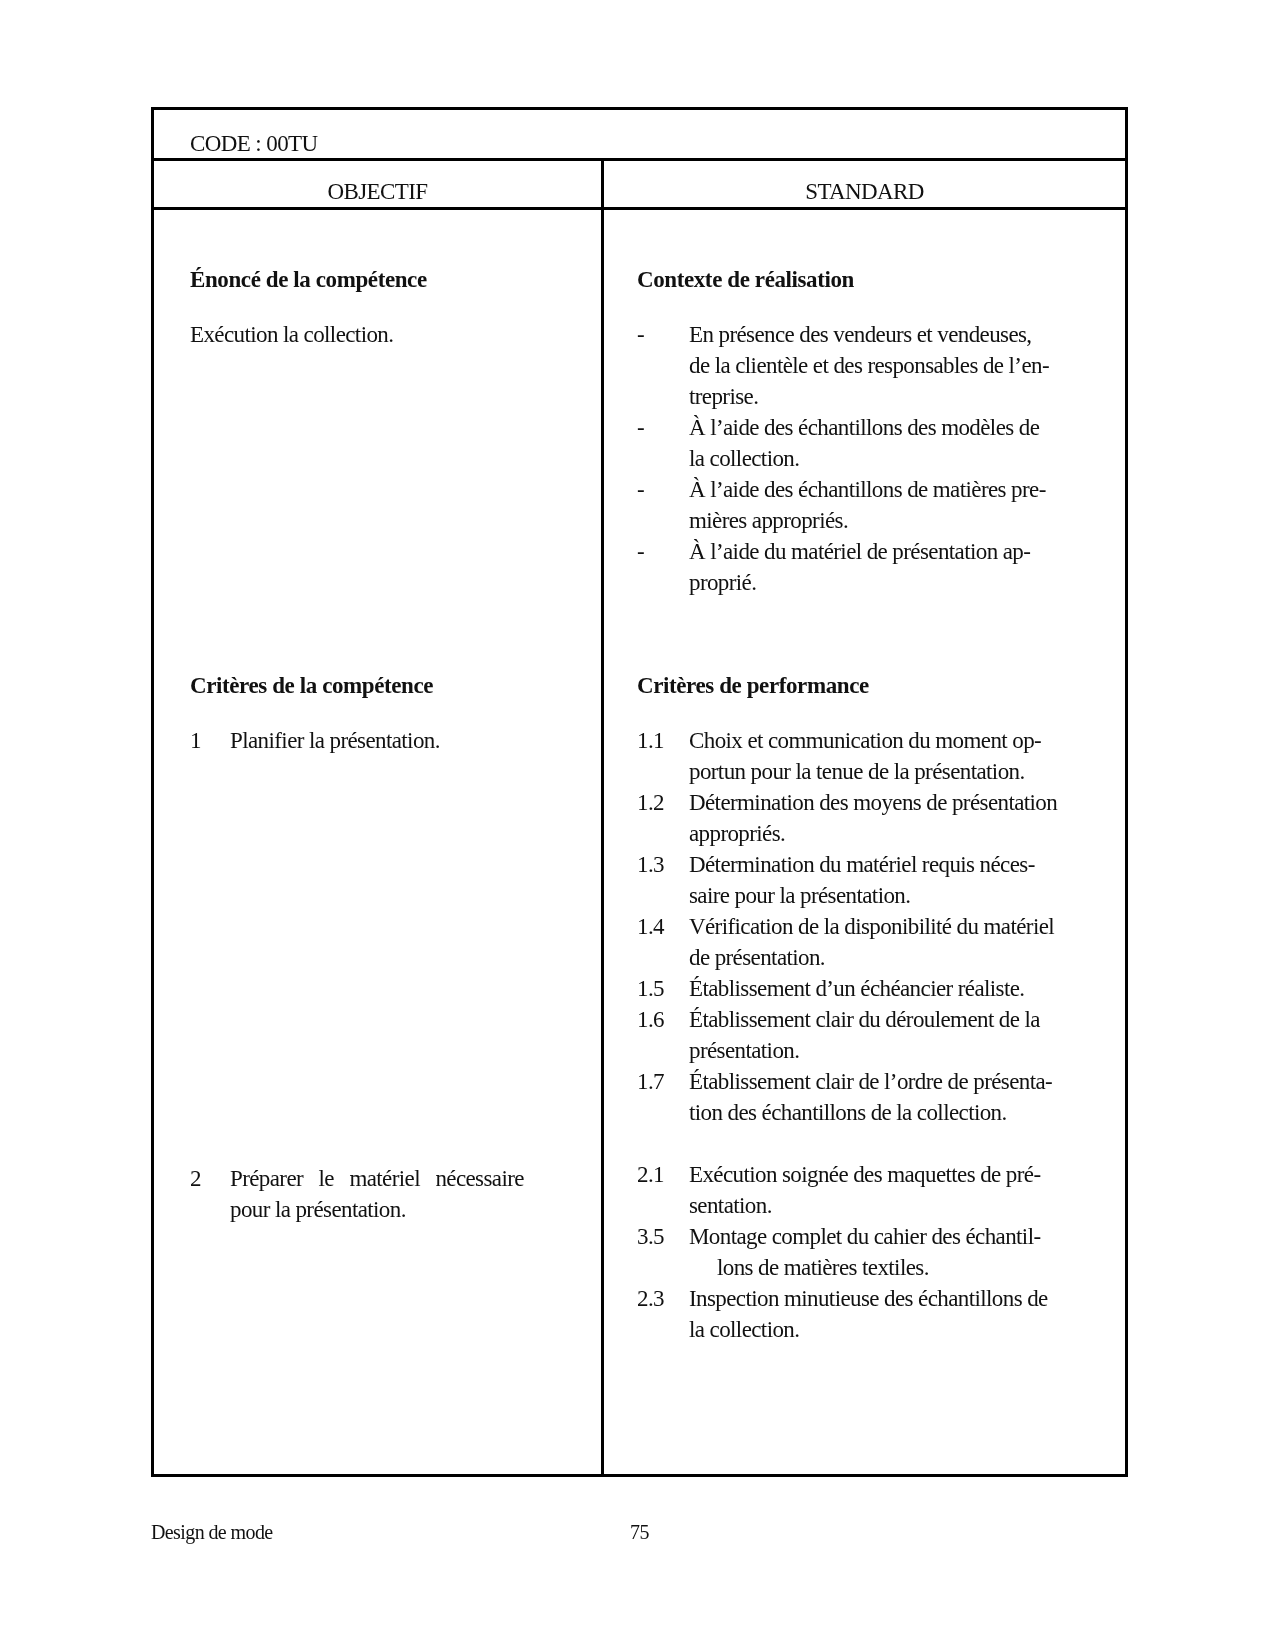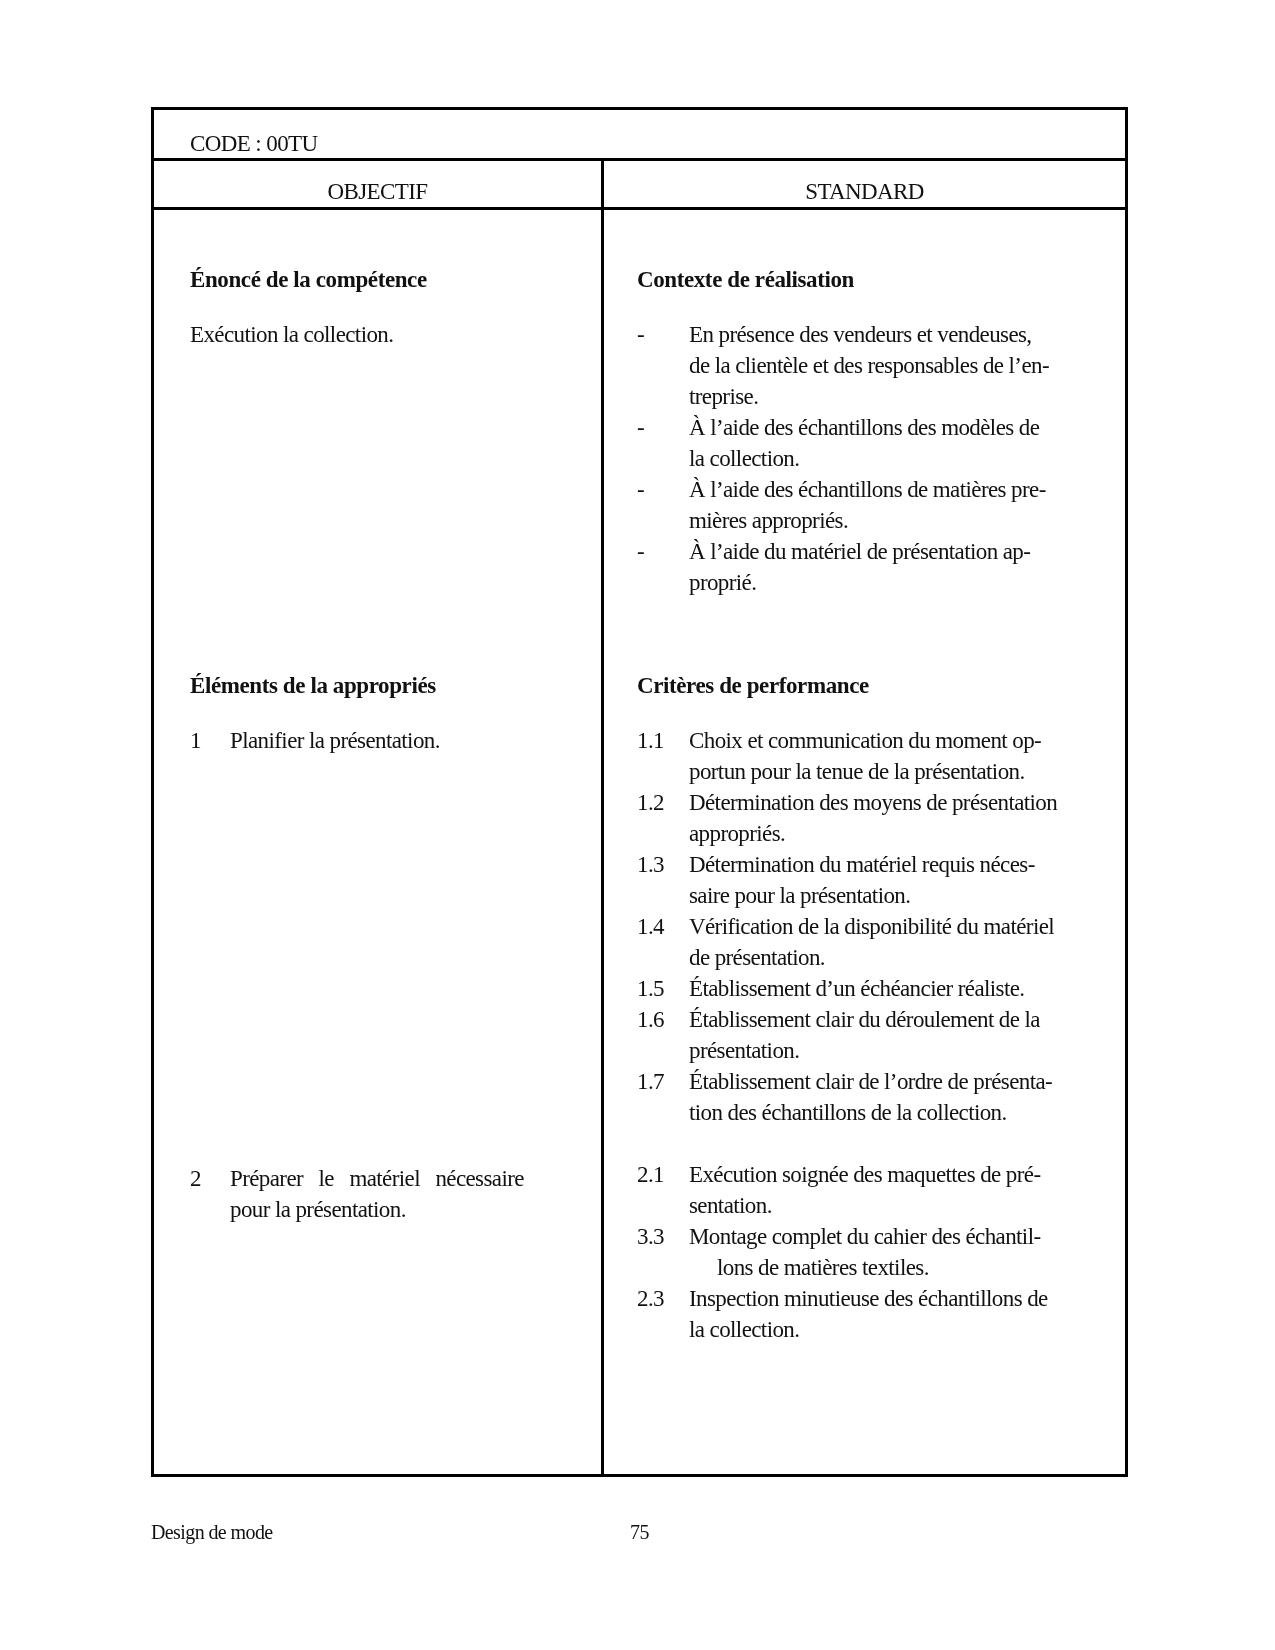--- a/index.html
+++ b/index.html
@@ -37,21 +37,21 @@
 
     <div class="txt hdr" style="left:0; width:447px;">OBJECTIF</div>
     <div class="txt hdr" style="left:450px; width:521px;">STANDARD</div>
     <div class="hline" style="top:97px;"></div>
 
     <div class="vline" style="left:447px; top:48px; bottom:0;"></div>
 
     <div class="txt bold" style="left:36px; top:146px;">Énoncé de la compétence</div>
     <div class="txt" style="left:36px; top:209px;">Exécution la collection.</div>
 
-    <div class="txt bold" style="left:36px; top:552px;">Éléments de la appropriés</div>
+    <div class="txt bold" style="left:36px; top:552px;">Critères de la compétence</div>
 
     <div class="item" style="left:36px; top:615px; width:370px; height:31px;">
       <span class="num">1</span>
       <span class="body" style="left:40px;">Planifier la présentation.</span>
     </div>
 
     <div class="item" style="left:36px; top:1053px; width:370px; height:62px;">
       <span class="num">2</span>
       <span class="body" style="left:40px; white-space:pre;">Préparer   le   matériel   nécessaire</span>
       <span class="body" style="left:40px; top:31px;">pour la présentation.</span>
@@ -119,21 +119,21 @@
           <span class="num">1.7</span>
           <span class="body" style="left: 52px; top: 0px;">Établissement clair de l’ordre de présenta-</span>
           <span class="body" style="left: 52px; top: 31px;">tion des échantillons de la collection.</span>
         </div>
         <div class="item" style="left: 483px; top: 1049px; width: 450px; height: 62px;">
           <span class="num">2.1</span>
           <span class="body" style="left: 52px; top: 0px;">Exécution soignée des maquettes de pré-</span>
           <span class="body" style="left: 52px; top: 31px;">sentation.</span>
         </div>
         <div class="item" style="left: 483px; top: 1111px; width: 450px; height: 62px;">
-          <span class="num">3.3</span>
+          <span class="num">3.5</span>
           <span class="body" style="left: 52px; top: 0px;">Montage complet du cahier des échantil-</span>
           <span class="body" style="left: 52px; top: 31px; margin-left: 28px;">lons de matières textiles.</span>
         </div>
         <div class="item" style="left: 483px; top: 1173px; width: 450px; height: 62px;">
           <span class="num">2.3</span>
           <span class="body" style="left: 52px; top: 0px;">Inspection minutieuse des échantillons de</span>
           <span class="body" style="left: 52px; top: 31px;">la collection.</span>
         </div>
       </div>
   </div>

